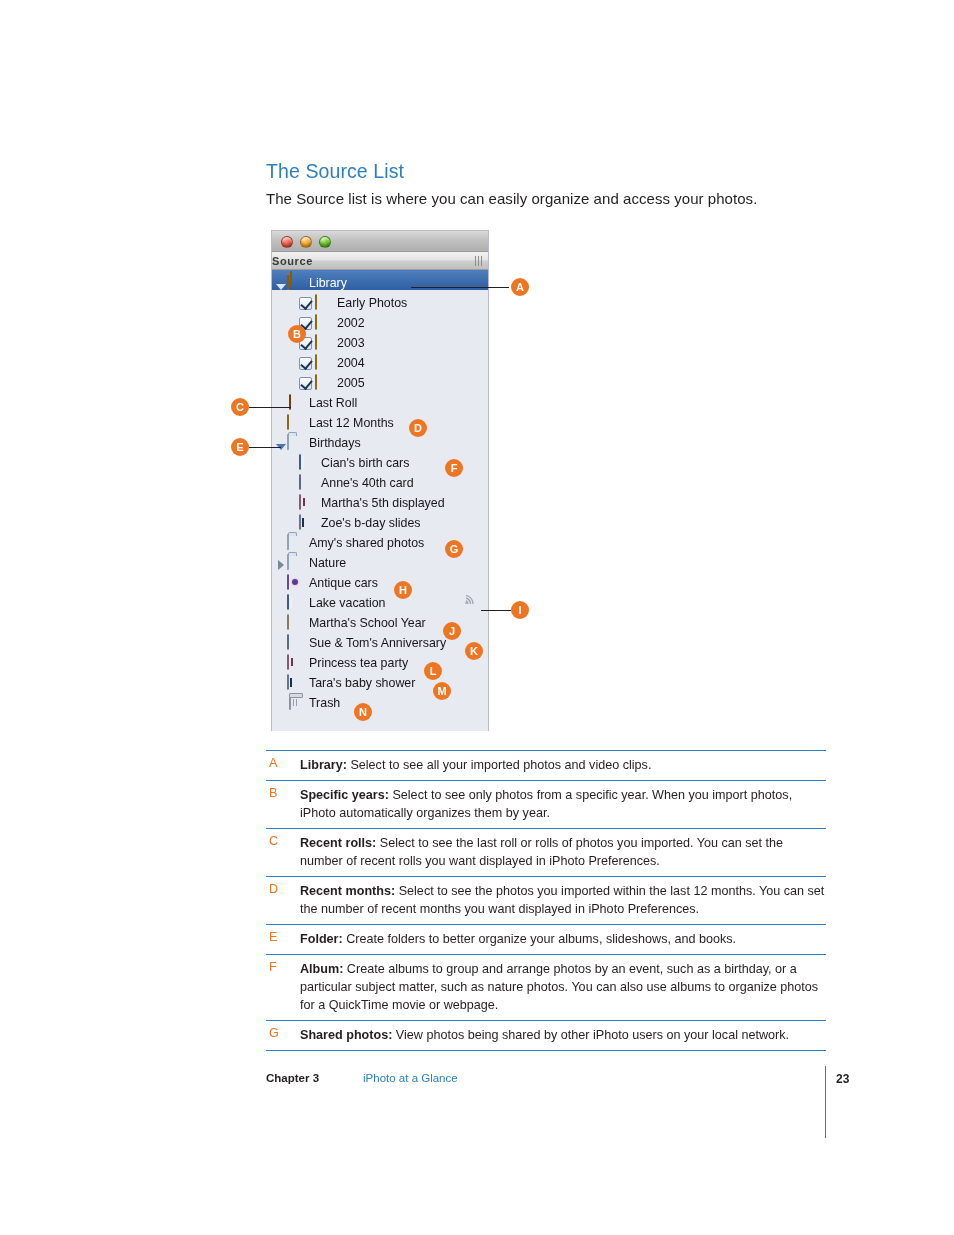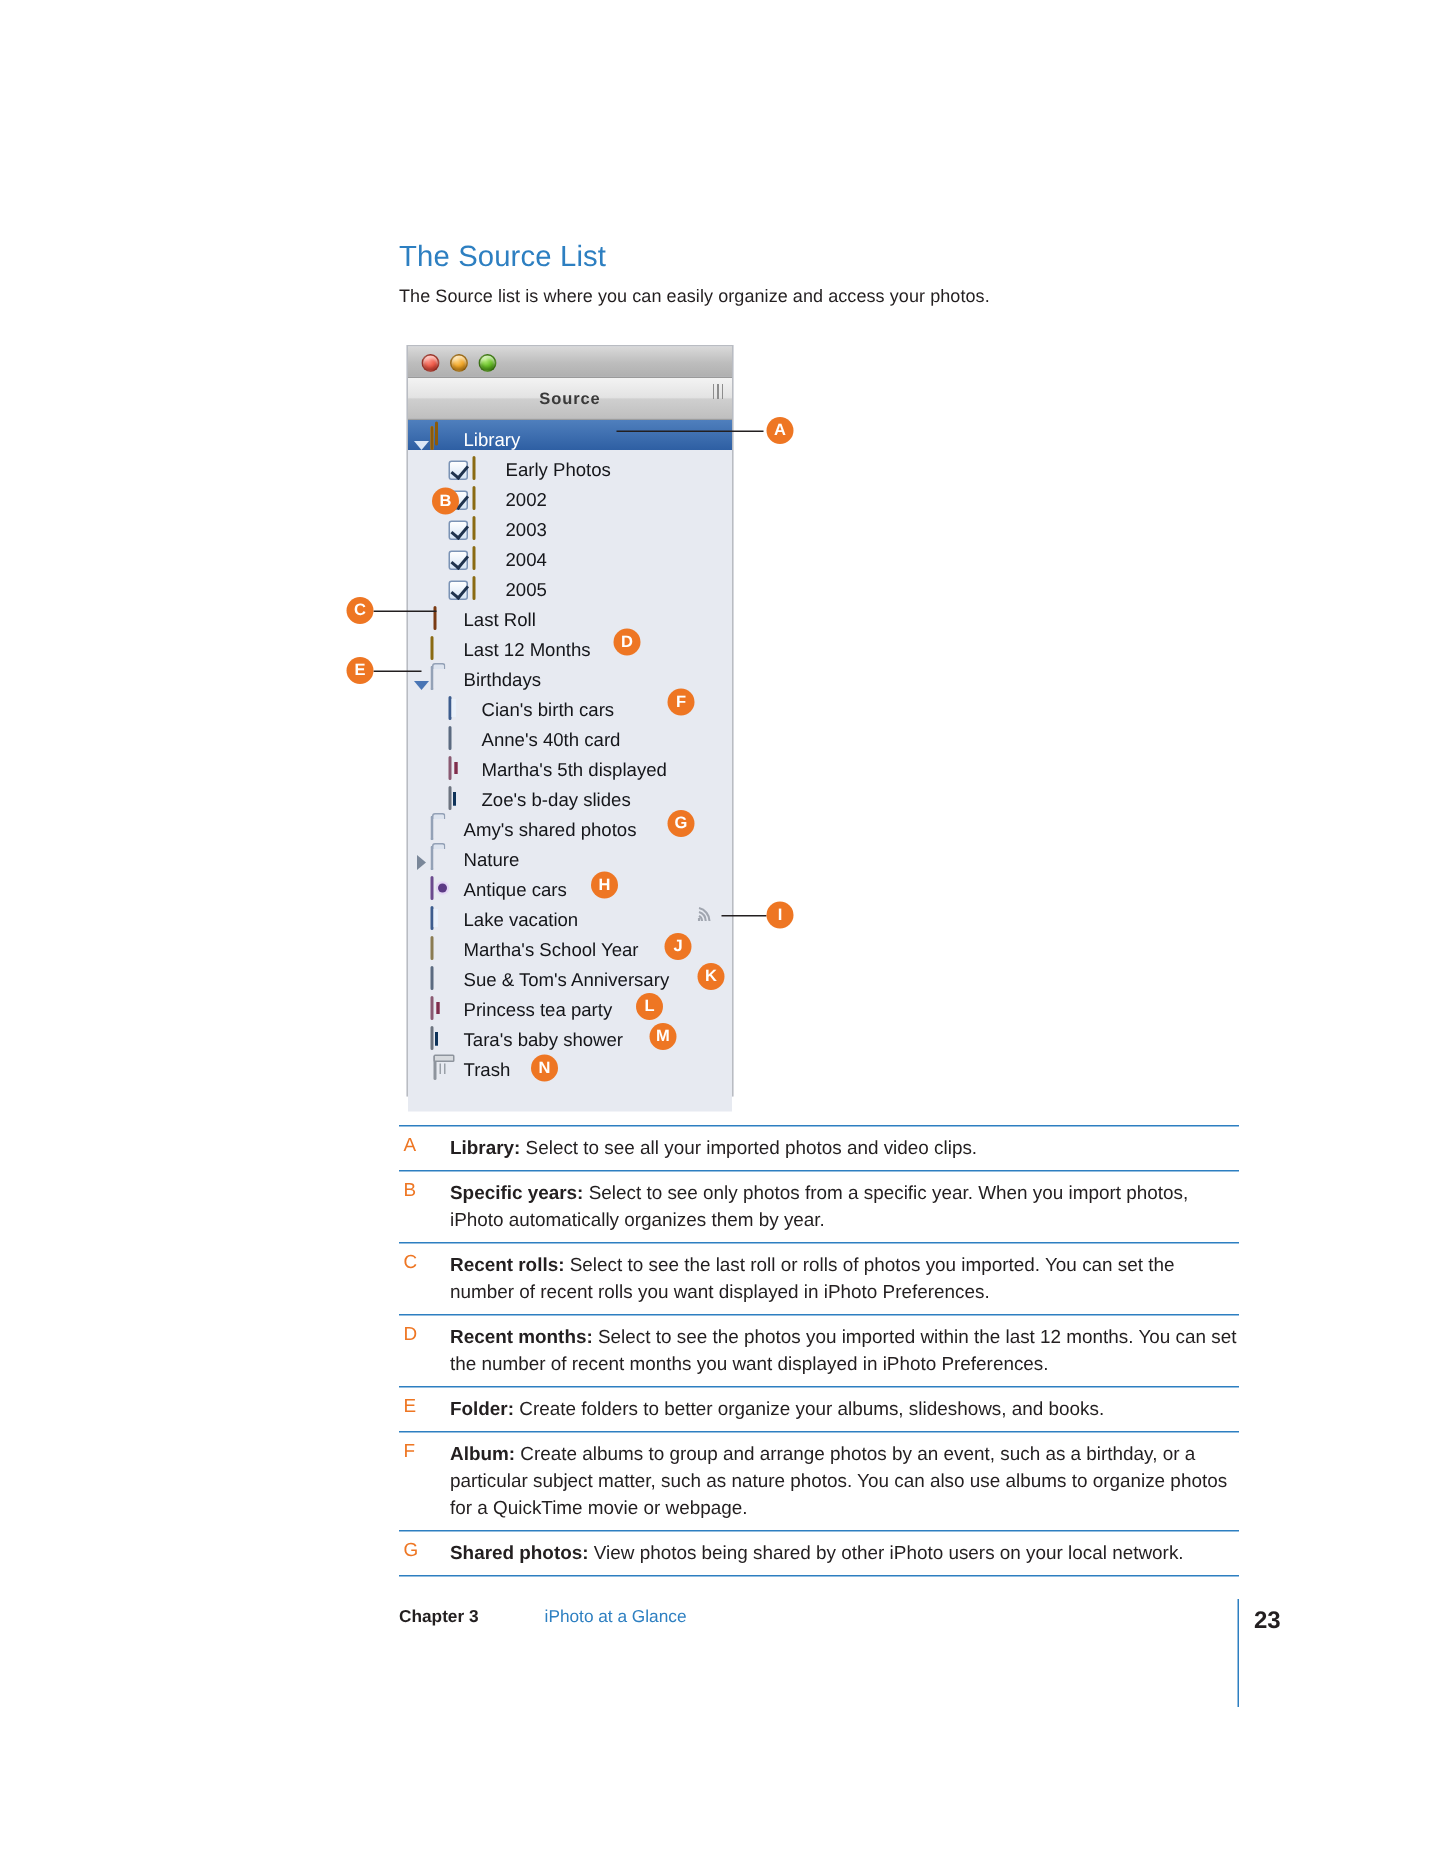--- a/index.html
+++ b/index.html
@@ -13,21 +13,21 @@
   }
   .page{position:absolute;left:0;top:0;width:954px;height:1235px;}
 
   
   #section-title{
     position:absolute;left:266px;top:160px;
     font-size:19.5px;color:#2d7fc1;font-weight:400;letter-spacing:0.1px;
   }
   #section-intro{
     position:absolute;left:266px;top:190px;
-    font-size:12px;color:#231f20;letter-spacing:0.05px;
+    font-size:15px;color:#231f20;letter-spacing:0.05px;
   }
 
   
   #app-window{
     position:absolute;left:271px;top:230px;width:218px;height:501px;
     background:#e7eaf1;
     border:1px solid #b9bcc2;
     box-sizing:border-box;
   }
   #title-bar{
@@ -41,26 +41,26 @@
     position:absolute;top:5px;width:12px;height:12px;border-radius:50%;
     box-shadow:inset 0 -2px 2px rgba(0,0,0,.22), inset 0 2px 2px rgba(255,255,255,.6);
     border:1px solid rgba(0,0,0,.32);
     box-sizing:border-box;
   }
   #tb-close{left:9px;background:radial-gradient(circle at 35% 28%, #ff9a8e 0%, #ef5f4d 45%, #c32b1d 100%);}
   #tb-min{left:28px;background:radial-gradient(circle at 35% 28%, #ffd98a 0%, #f2a92c 45%, #c07a07 100%);}
   #tb-max{left:47px;background:radial-gradient(circle at 35% 28%, #b9ef7e 0%, #6cc22c 45%, #3b8b07 100%);}
 
   #source-header{
-    height:28px;width:100%;
+    height:18px;width:100%;
     background:linear-gradient(to bottom,#f3f3f3 0%,#e3e3e3 48%,#cfcfcf 52%,#bfbfbf 100%);
     border-bottom:1px solid #9d9d9d;
     box-sizing:border-box;
     position:relative;
-    display:flex;align-items:center;justify-content:center;
+    display:flex;align-items:center;
   }
   #source-header-label{
     font-size:11px;font-weight:bold;color:#3a3a3a;letter-spacing:0.6px;
   }
   #grip-icon{
     position:absolute;right:4px;top:4px;width:9px;height:10px;
     background:repeating-linear-gradient(to right,#8d8d8d 0px,#8d8d8d 1px,transparent 1px,transparent 3px);
   }
 
   #source-list{
@@ -238,21 +238,21 @@
   
   #footer{
     position:absolute;left:266px;top:1072px;font-size:11.5px;
   }
   #footer-chapter{font-weight:bold;color:#231f20;}
   #footer-title{color:#2d7fc1;margin-left:10px;padding-left:34px;}
   #footer-rule{
     position:absolute;left:825px;top:1066px;width:1px;height:72px;background:#2d7fc1;
   }
   #page-number{
-    position:absolute;left:836px;top:1072px;font-size:16px;font-weight:bold;color:#231f20;
+    position:absolute;left:836px;top:1072px;font-size:12px;font-weight:bold;color:#231f20;
   }
 </style>
 </head>
 <body>
 
 <div class="page">
 
   <div id="section-title">The Source List</div>
   <div id="section-intro">The Source list is where you can easily organize and access your photos.</div>
 

